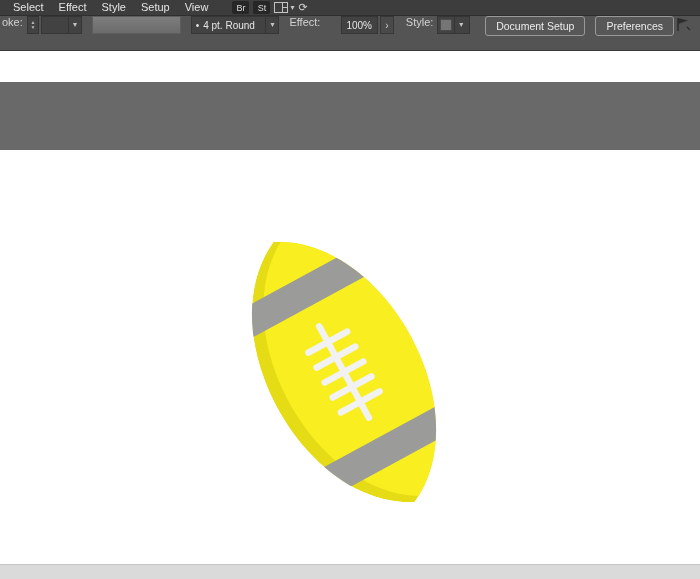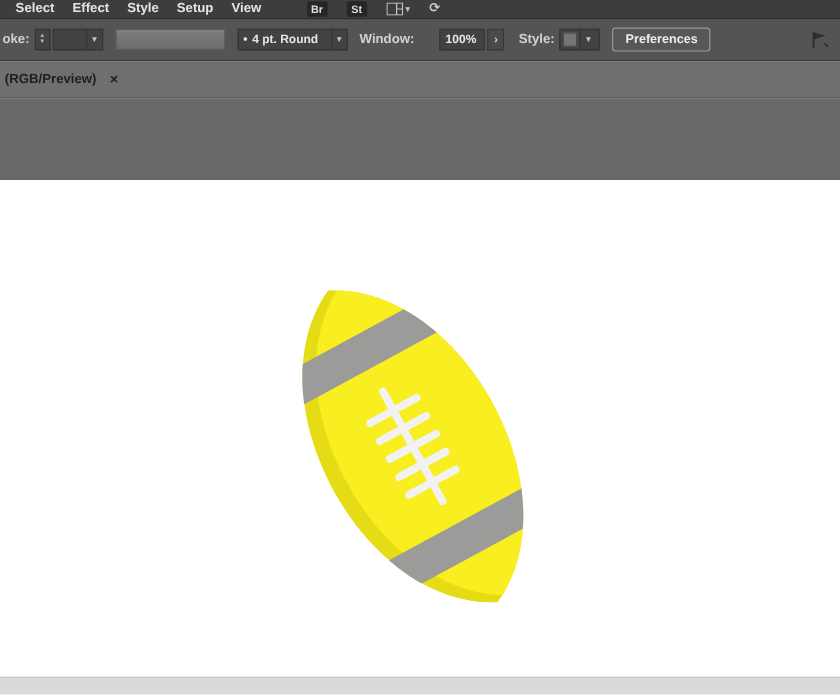--- a/index.html
+++ b/index.html
@@ -1,34 +1,34 @@
 <!DOCTYPE html>
 <html><head>
 <meta charset="utf-8">
 <style>
   * { margin:0; padding:0; box-sizing:border-box; }
   body { font-family:"Liberation Sans","DejaVu Sans",sans-serif; }
-  .app { position:relative; width:700px; height:579px; overflow:hidden; background:#ffffff;font-weight:bold; }
+  .app { position:relative; width:700px; height:579px; overflow:hidden; background:#ffffff; }
 
   
   .menubar { position:absolute; top:0; left:0; width:700px; height:15px;
     background:#3d3d3d; display:flex; align-items:center; padding-left:13px;
     font-size:11px; color:#e4e4e4; }
   .menu-item { margin-right:15px; line-height:15px; cursor:default; white-space:nowrap; }
-  .menu-icons { display:flex; align-items:center; gap:16px; margin-left:38px; }
+  .menu-icons { display:flex; align-items:center; gap:4px; margin-left:24px; }
   .badge { width:17px; height:13px; background:#262626; border-radius:2px;
     color:#dcdcdc; font-size:9px; display:flex; align-items:center; justify-content:center; }
   .ws-icon { display:flex; align-items:center; gap:2px; }
   .chev { font-size:8px; color:#c4c4c4; line-height:8px; }
   .refresh { font-size:11px; color:#c9c9c9; line-height:11px; }
 
   
   .controlbar { position:absolute; top:15px; left:0; width:700px; height:36px;
     background:#545454; border-top:1px solid #2f2f2f; border-bottom:1px solid #393939;
-    display:flex; align-items:center; font-size:11px; color:#d2d2d2; }
+    display:flex; align-items:flex-start; font-size:11px; color:#d2d2d2; }
   .cb-label { margin-left:2px; white-space:nowrap; }
   .stepper { width:13px; height:18px; margin-left:4px; background:#424242;
     border:1px solid #353535; display:flex; flex-direction:column;
     align-items:center; justify-content:center; color:#b8b8b8; font-size:5px; line-height:5px; }
   .combo { height:18px; background:#424242; border:1px solid #353535; display:flex; align-items:stretch; }
   .combo .val { flex:1; display:flex; align-items:center; padding-left:4px; font-size:10px; color:#e6e6e6; white-space:nowrap; overflow:hidden; }
   .combo .drop { width:13px; border-left:1px solid #353535; display:flex; align-items:center; justify-content:center; }
   .disabled-box { width:92px; height:18px; margin-left:10px;
     background:linear-gradient(#7e7e7e,#6b6b6b); border:1px solid #5d5d5d; }
   .field { height:18px; background:#424242; border:1px solid #353535;
@@ -101,49 +101,44 @@
     <span class="combo" style="width:92px; margin-left:10px;">
       <span class="val">
         <span style="margin-right:4px;">•</span>
         <span>4 pt. Round</span>
       </span>
       <span class="drop">
           <span class="chev">▾</span>
         </span>
     </span>
 
-    <span class="cb-label" style="margin-left:10px;">Window:</span>
+    <span class="cb-label" style="margin-left:10px;">Effect:</span>
     <span class="field" style="width:38px; margin-left:21px;">100%</span>
     <span class="arrow-box">›</span>
 
     <span class="cb-label" style="margin-left:12px;">Style:</span>
     <span class="combo" style="width:34px; margin-left:4px;">
       <span class="swatch"></span>
       <span class="drop">
           <span class="chev">▾</span>
         </span>
     </span>
 
+    <span class="btn" style="margin-left:15px;">Document Setup</span>
     <span class="btn">Preferences</span>
 
     <span class="flag-wrap">
       <svg width="17" height="16" viewBox="0 0 17 16">
         <line x1="4" y1="2" x2="4" y2="15" stroke="#2d2d2d" stroke-width="1.6"></line>
         <path d="M4,2 L14,4.5 L4,8 Z" fill="#2d2d2d"></path>
         <line x1="13" y1="11" x2="16" y2="14" stroke="#2d2d2d" stroke-width="1.4"></line>
       </svg>
     </span>
   </div>
 
-  <div class="tabbar">
-    <div class="doc-tab">
-      <span>(RGB/Preview)</span>
-      <span class="tab-close">×</span>
-    </div>
-  </div>
 
   <div class="pasteboard"></div>
 
   <div class="canvas">
     <svg width="700" height="414" viewBox="0 0 700 414">
       <defs>
         <clipPath id="ballClip">
           <path d="M0,-148 C101,-99 101,99 0,148 C-101,99 -101,-99 0,-148 Z" transform="translate(344,222) rotate(-28.5)"></path>
         </clipPath>
       </defs>

